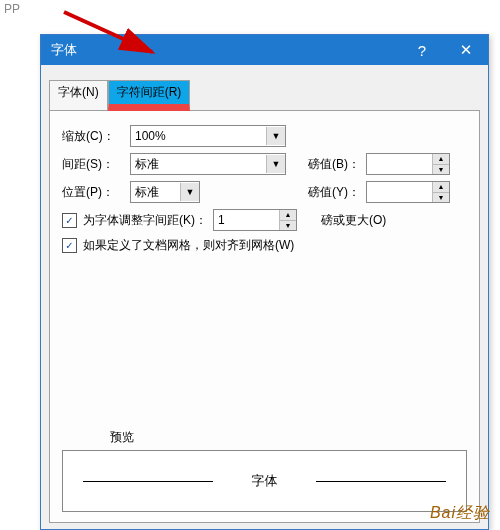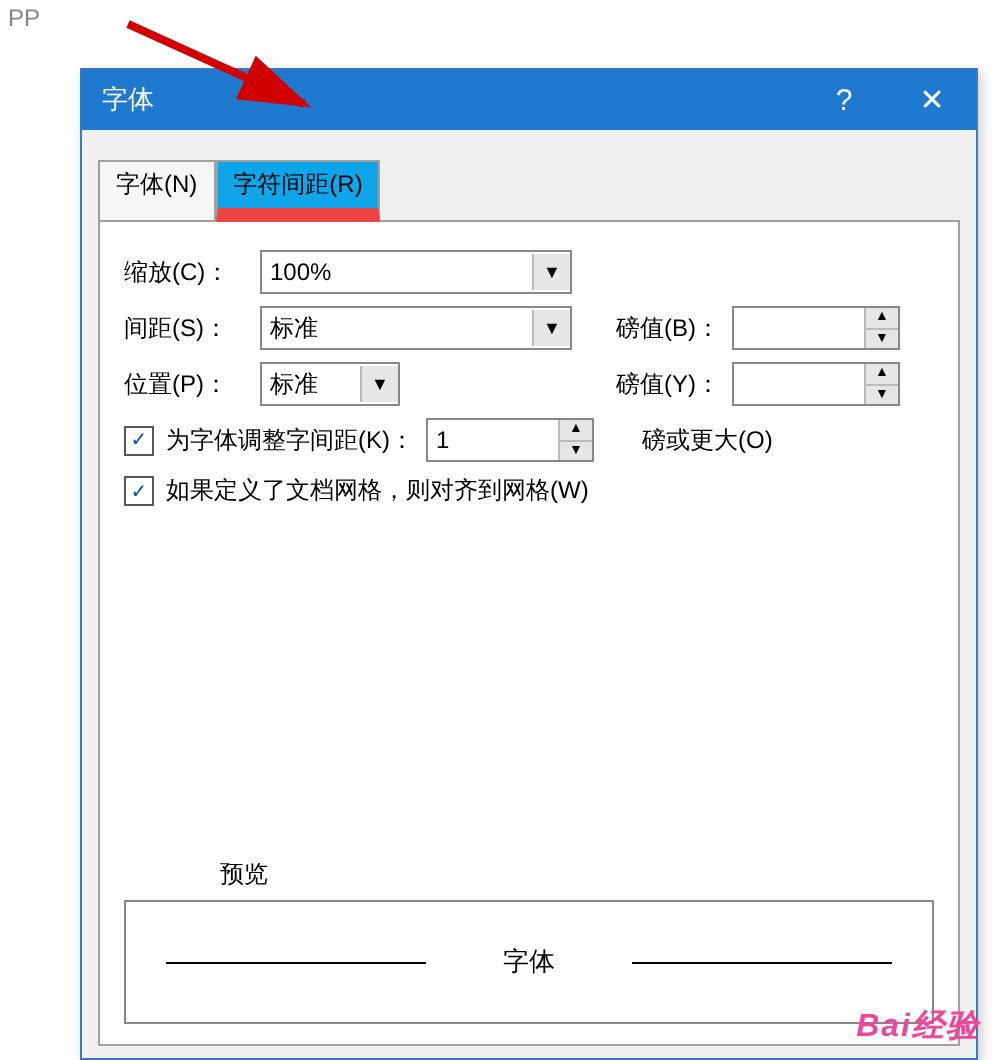--- a/index.html
+++ b/index.html
@@ -146,24 +146,24 @@
     border:1px solid #888;
     background:#f4f4f4;
     height:22px;
     padding: 0 18px;
     display:flex;align-items:center;justify-content:center;
     font-size:12px;
   }
   .watermark {
     position:absolute;
     right:10px; bottom:6px;
-    color:#ec4899;
+    color:#a16207;
     font-size:16px;
     font-style:italic;
-    font-weight:bold;
+    font-weight:normal;
     letter-spacing:1px;
   }
 </style>
 </head>
 <body>
 
 <div class="stray-text">PP</div>
 
 <svg class="arrow" width="110" height="60">
   <defs>

